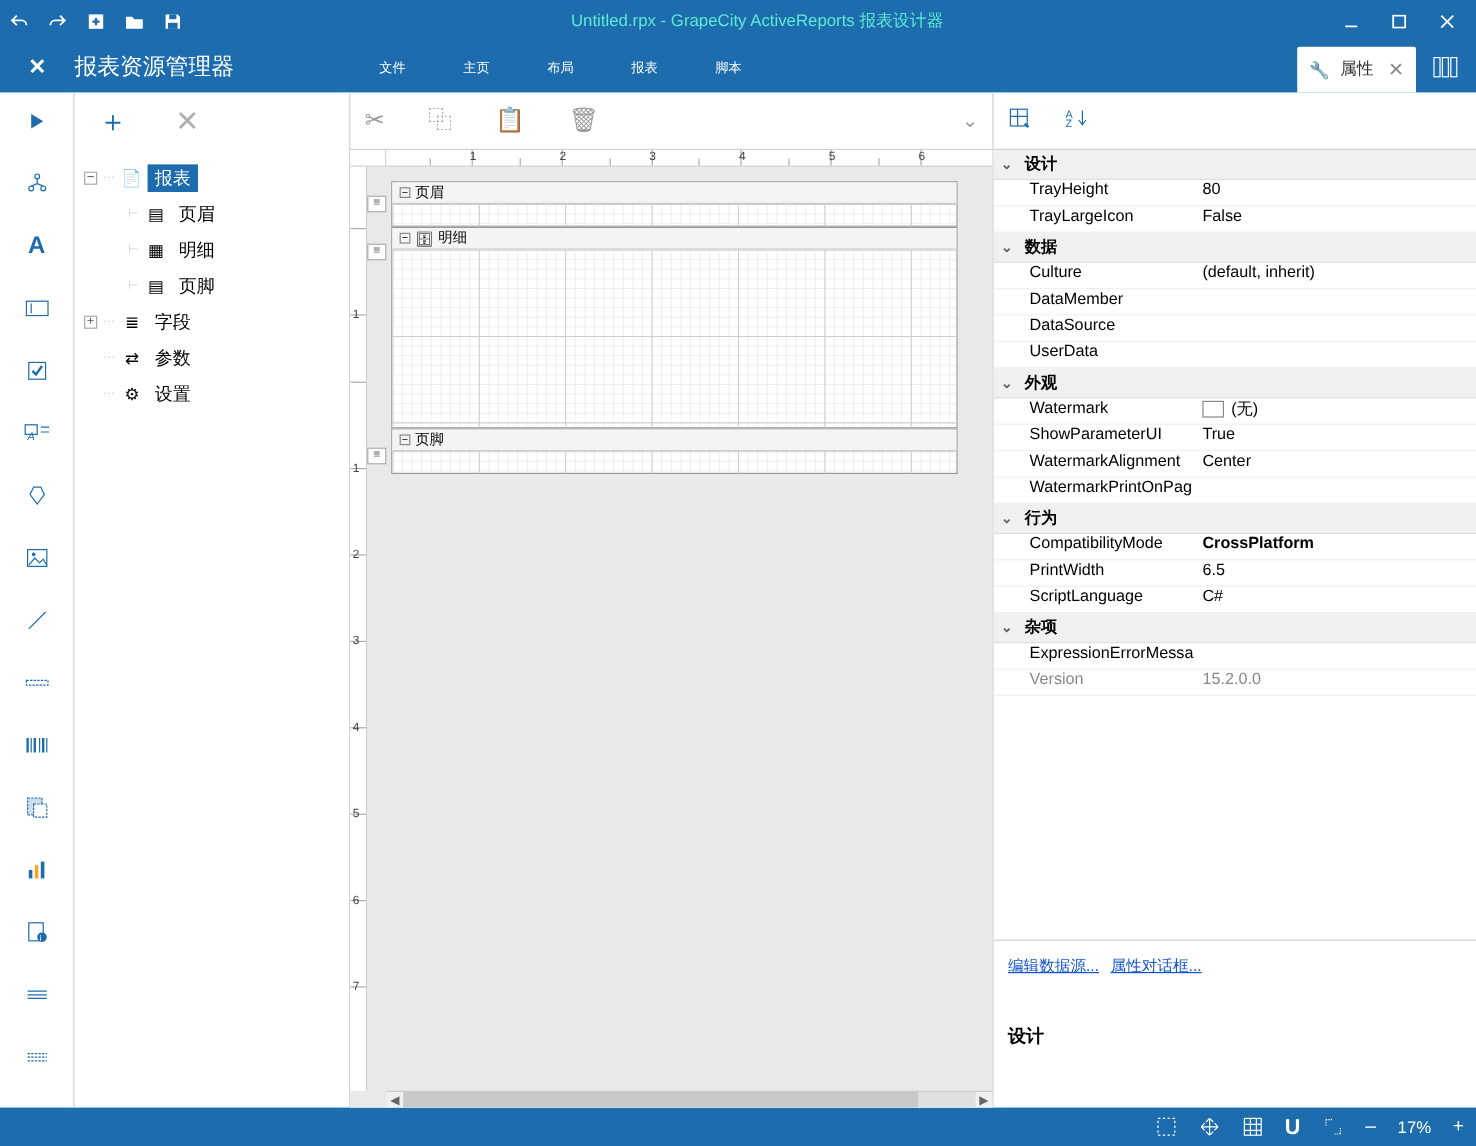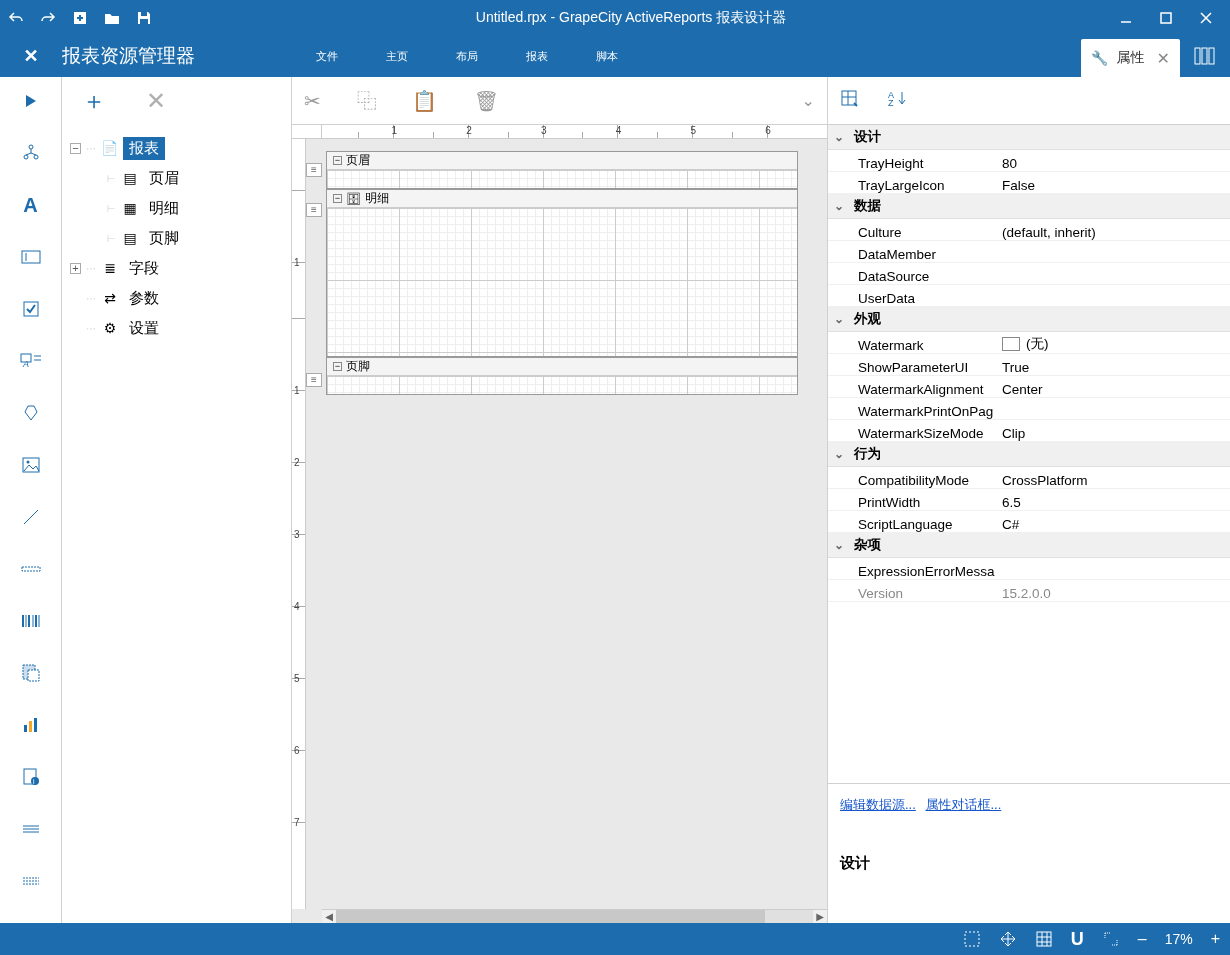--- a/index.html
+++ b/index.html
@@ -1,19 +1,19 @@
 <!DOCTYPE html>
 <html><head>
 <meta charset="utf-8">
 <style>
 * { box-sizing: border-box; margin: 0; padding: 0; font-family: "Segoe UI", "Microsoft YaHei", sans-serif; }
 body { width: 1230px; height: 955px; background: #fff; overflow: hidden; font-size: 14px; }
 
 
-.titlebar { height: 35px; background: #1d6cad; color: #ffffff; display: flex; align-items: center; padding: 0 4px; }
+.titlebar { height: 35px; background: #1d6cad; color: #5eead4; display: flex; align-items: center; padding: 0 4px; }
 .titlebar-left { display: flex; gap: 8px; align-items: center; }
 .titlebar-left .tb-btn { width: 24px; height: 24px; display: flex; align-items: center; justify-content: center; cursor: pointer; }
 .titlebar-center { flex: 1; text-align: center; font-size: 14px; }
 .titlebar-right { display: flex; align-items: center; }
 .win-btn { width: 40px; height: 30px; display: flex; align-items: center; justify-content: center; cursor: pointer; }
 
 
 .menubar { height: 42px; background: #1d6cad; color: #fff; display: flex; align-items: center; }
 .menu-close { width: 62px; text-align: center; font-size: 18px; font-weight: bold; }
 .menu-rexp-title { width: 230px; font-size: 19px; }
@@ -76,25 +76,25 @@
 .h-scroll .track { flex: 1; background: #e0e0e0; height: 14px; position: relative; }
 .h-scroll .thumb { position: absolute; left: 0; width: 90%; height: 14px; background: #c8c8c8; }
 
 
 .props { width: 402px; display: flex; flex-direction: column; }
 .props-toolbar { height: 48px; display: flex; align-items: center; padding: 0 12px; gap: 30px; border-bottom: 1px solid #d0d0d0; }
 .props-toolbar .pt-icon { color: #1d6cad; font-size: 18px; cursor: pointer; }
 .props-grid { flex: 1; overflow-y: auto; font-size: 13.5px; }
 .prop-cat { background: #f0f0f0; font-weight: bold; padding: 3px 8px 3px 4px; display: flex; align-items: center; gap: 8px; border-bottom: 1px solid #e0e0e0; }
 .prop-cat .chev { color: #666; font-size: 12px; width: 14px; text-align: center; }
-.prop-row { display: flex; height: 22px; align-items: flex-end; border-bottom: 1px solid #f0f0f0; }
+.prop-row { display: flex; height: 22px; align-items: flex-start; border-bottom: 1px solid #f0f0f0; }
 .prop-row.disabled { color: #888; }
 .prop-name { width: 170px; padding-left: 30px; }
 .prop-val { flex: 1; padding-left: 4px; display: flex; align-items: center; gap: 6px; }
-.prop-val.bold { font-weight: normal; }
+.prop-val.bold { font-weight: bold; }
 .wm-box { width: 18px; height: 14px; border: 1px solid #888; background: #fff; }
 .props-footer { border-top: 1px solid #d0d0d0; padding: 12px; min-height: 140px; }
 .props-links { font-size: 13px; }
 .props-links a { color: #1455cc; text-decoration: underline; cursor: pointer; margin-right: 6px; }
 .props-desc-title { font-weight: bold; margin-top: 40px; font-size: 15px; }
 
 
 .statusbar { height: 32px; background: #1d6cad; color: #fff; display: flex; align-items: center; justify-content: flex-end; padding: 0 10px; gap: 18px; font-size: 16px; }
 .statusbar .sb-item { display: flex; align-items: center; gap: 4px; cursor: pointer; }
 .zoom-txt { font-size: 14px; }
@@ -480,24 +480,20 @@
           <div class="prop-val">True</div>
         </div>
       <div class="prop-row">
           <div class="prop-name">WatermarkAlignment</div>
           <div class="prop-val">Center</div>
         </div>
       <div class="prop-row">
           <div class="prop-name">WatermarkPrintOnPag</div>
           <div class="prop-val"></div>
         </div>
-      <div class="prop-row">
-          <div class="prop-name">WatermarkSizeMode</div>
-          <div class="prop-val">Clip</div>
-        </div>
       <div class="prop-cat">
           <span class="chev">⌄</span>
           <span>行为</span>
         </div>
       <div class="prop-row">
           <div class="prop-name">CompatibilityMode</div>
           <div class="prop-val bold">CrossPlatform</div>
         </div>
       <div class="prop-row">
           <div class="prop-name">PrintWidth</div>

